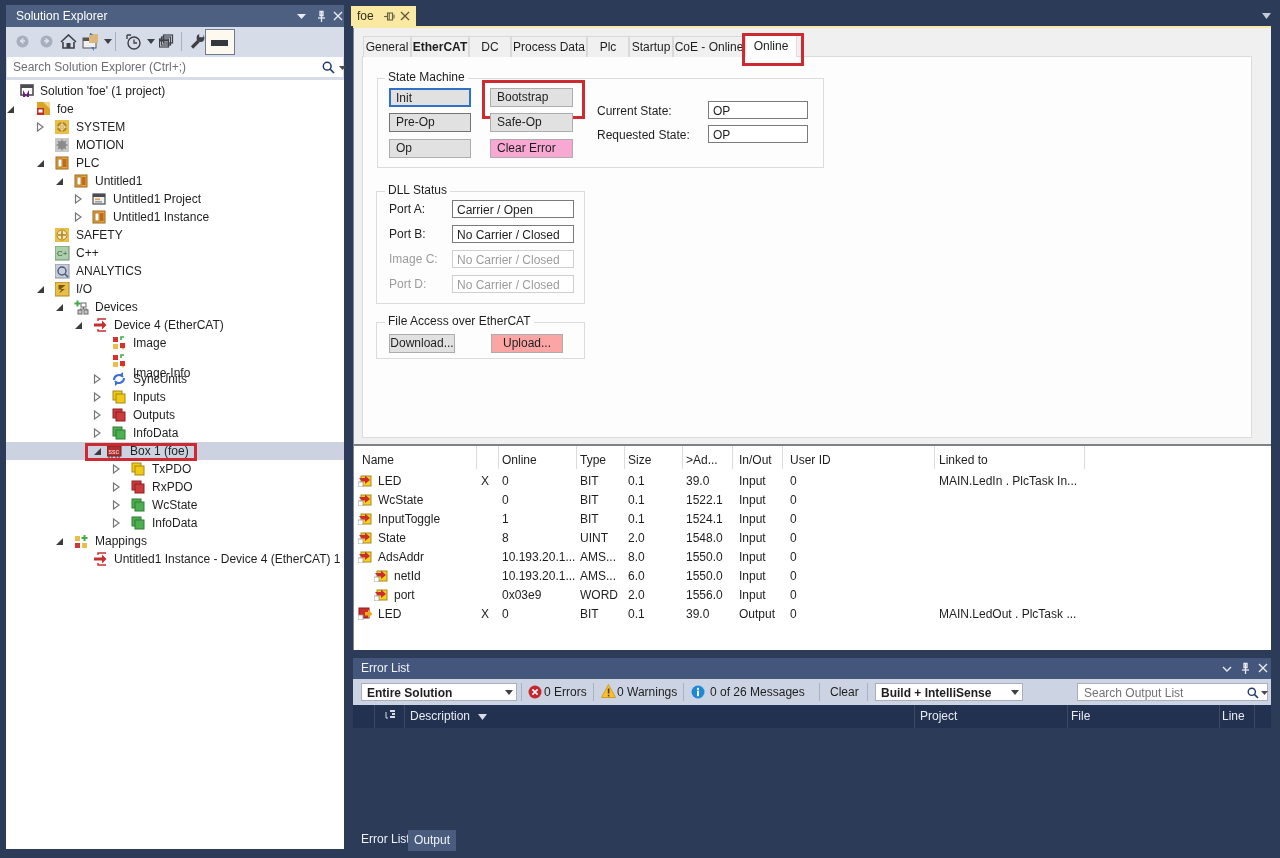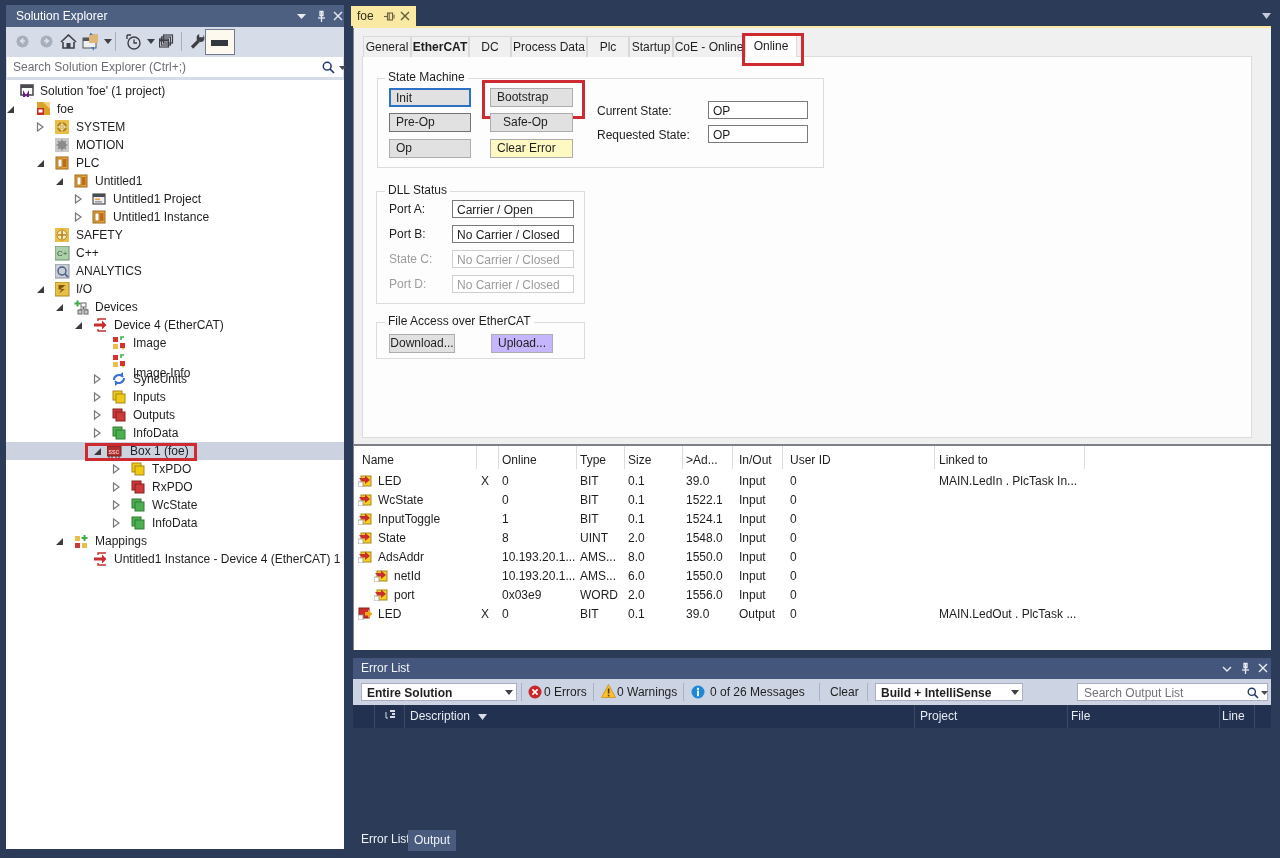--- a/index.html
+++ b/index.html
@@ -337,41 +337,41 @@
 <div class="abs" style="left:275px;top:8px;width:44px;height:21px;background:#f0f0f0;border:1px solid #d9d9d9;border-bottom:none;box-sizing:border-box;text-align:center;line-height:21px;">Startup</div>
 <div class="abs" style="left:319px;top:8px;width:72px;height:21px;background:#f0f0f0;border:1px solid #d9d9d9;border-bottom:none;box-sizing:border-box;text-align:center;line-height:21px;">CoE - Online</div>
 <div class="abs" style="left:391px;top:6px;width:52px;height:23px;background:#fdfdfd;border:1px solid #dcdcdc;border-bottom:none;box-sizing:border-box;text-align:center;line-height:22px;">Online</div>
 <div class="abs" style="left:388px;top:5px;width:56px;height:27px;border:3px solid #cd2a32;"></div>
 <div class="abs" style="left:23px;top:50px;width:445px;height:88px;border:1px solid #dcdcdc;"></div>
 <div class="abs tl" style="left:31px;top:42px;background:#fdfdfd;padding:0 3px;">State Machine</div>
 <div class="abs tl" style="left:35px;top:60px;width:82px;height:19px;background:#e1e1e1;border:1px solid #adadad;box-sizing:border-box;padding-left:5px;line-height:17px;border:2px solid #3071c8;">Init</div>
 <div class="abs tl" style="left:136px;top:60px;width:83px;height:19px;background:#e1e1e1;border:1px solid #adadad;box-sizing:border-box;padding-left:6px;line-height:17px;">Bootstrap</div>
 <div class="abs" style="left:128px;top:52px;width:97px;height:33px;border:3px solid #cd2a32;"></div>
 <div class="abs tl" style="left:35px;top:85px;width:82px;height:19px;background:#e1e1e1;border:1px solid #737373;box-sizing:border-box;padding-left:6px;line-height:17px;">Pre-Op</div>
-<div class="abs tl" style="left:136px;top:85px;width:83px;height:19px;background:#e1e1e1;border:1px solid #adadad;box-sizing:border-box;padding-left:12px;line-height:17px;">Safe-Op</div>
+<div class="abs tl" style="left:136px;top:85px;width:83px;height:19px;background:#e1e1e1;border:1px solid #adadad;box-sizing:border-box;padding-left:6px;line-height:17px;">Safe-Op</div>
 <div class="abs tl" style="left:35px;top:111px;width:82px;height:19px;background:#e1e1e1;border:1px solid #adadad;box-sizing:border-box;padding-left:6px;line-height:17px;">Op</div>
-<div class="abs tl" style="left:136px;top:111px;width:83px;height:19px;background:#fef9c3;border:1px solid #adadad;box-sizing:border-box;padding-left:6px;line-height:17px;">Clear Error</div>
+<div class="abs tl" style="left:136px;top:111px;width:83px;height:19px;background:#f9a8d4;border:1px solid #adadad;box-sizing:border-box;padding-left:6px;line-height:17px;">Clear Error</div>
 <div class="abs tl" style="left:243px;top:76px;">Current State:</div>
 <div class="abs tl" style="left:243px;top:100px;">Requested State:</div>
 <div class="abs tl" style="left:354px;top:73px;width:100px;height:18px;background:#fff;border:1px solid #7a7a7a;box-sizing:border-box;padding:2px 0 0 4px;">OP</div>
 <div class="abs tl" style="left:354px;top:97px;width:100px;height:18px;background:#fff;border:1px solid #7a7a7a;box-sizing:border-box;padding:2px 0 0 4px;">OP</div>
 <div class="abs" style="left:22px;top:163px;width:207px;height:111px;border:1px solid #dcdcdc;"></div>
 <div class="abs tl" style="left:31px;top:155px;background:#fdfdfd;padding:0 3px;">DLL Status</div>
 <div class="abs tl" style="left:35px;top:174px;color:#1e1e1e;">Port A:</div>
 <div class="abs tl" style="left:98px;top:172px;width:122px;height:18px;background:#fff;border:1px solid #7a7a7a;box-sizing:border-box;padding:2px 0 0 4px;color:#1e1e1e;">Carrier / Open</div>
 <div class="abs tl" style="left:35px;top:199px;color:#1e1e1e;">Port B:</div>
 <div class="abs tl" style="left:98px;top:197px;width:122px;height:18px;background:#fff;border:1px solid #7a7a7a;box-sizing:border-box;padding:2px 0 0 4px;color:#1e1e1e;">No Carrier / Closed</div>
-<div class="abs tl" style="left:35px;top:224px;color:#9c9c9c;">State C:</div>
+<div class="abs tl" style="left:35px;top:224px;color:#9c9c9c;">Image C:</div>
 <div class="abs tl" style="left:98px;top:222px;width:122px;height:18px;background:#fff;border:1px solid #cfcfcf;box-sizing:border-box;padding:2px 0 0 4px;color:#9c9c9c;">No Carrier / Closed</div>
 <div class="abs tl" style="left:35px;top:249px;color:#9c9c9c;">Port D:</div>
 <div class="abs tl" style="left:98px;top:247px;width:122px;height:18px;background:#fff;border:1px solid #cfcfcf;box-sizing:border-box;padding:2px 0 0 4px;color:#9c9c9c;">No Carrier / Closed</div>
 <div class="abs" style="left:22px;top:294px;width:207px;height:35px;border:1px solid #dcdcdc;"></div>
 <div class="abs tl" style="left:31px;top:286px;background:#fdfdfd;padding:0 3px;">File Access over EtherCAT</div>
 <div class="abs tl" style="left:35px;top:306px;width:66px;height:19px;background:#e1e1e1;border:1px solid #adadad;box-sizing:border-box;text-align:center;line-height:17px;">Download...</div>
-<div class="abs tl" style="left:137px;top:306px;width:62px;height:19px;background:#c4b5fd;border:1px solid #adadad;box-sizing:border-box;text-align:center;line-height:17px;">Upload...</div>
+<div class="abs tl" style="left:137px;top:306px;width:72px;height:19px;background:#fca5a5;border:1px solid #adadad;box-sizing:border-box;text-align:center;line-height:17px;">Upload...</div>
 </div>
 <div class="abs" style="left:353px;top:444px;width:918px;height:206px;background:#fff;border-left:1px solid #828790;border-top:2px solid #7d8087;box-sizing:border-box;">
 <div class="abs" style="left:122px;top:0;width:1px;height:23px;background:#dcdcdc;"></div>
 <div class="abs" style="left:144px;top:0;width:1px;height:23px;background:#dcdcdc;"></div>
 <div class="abs" style="left:222px;top:0;width:1px;height:23px;background:#dcdcdc;"></div>
 <div class="abs" style="left:270px;top:0;width:1px;height:23px;background:#dcdcdc;"></div>
 <div class="abs" style="left:328px;top:0;width:1px;height:23px;background:#dcdcdc;"></div>
 <div class="abs" style="left:378px;top:0;width:1px;height:23px;background:#dcdcdc;"></div>
 <div class="abs" style="left:428px;top:0;width:1px;height:23px;background:#dcdcdc;"></div>
 <div class="abs" style="left:580px;top:0;width:1px;height:23px;background:#dcdcdc;"></div>

